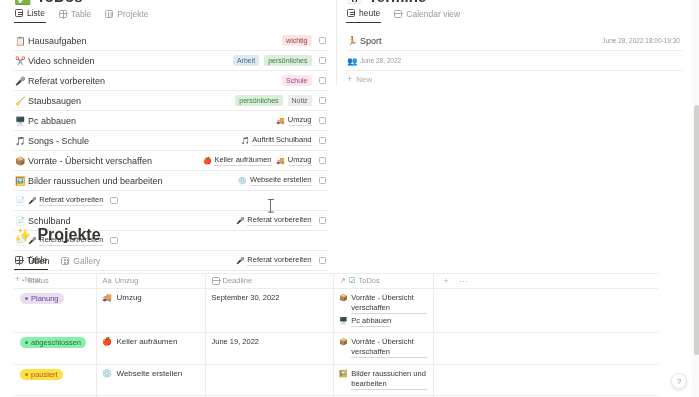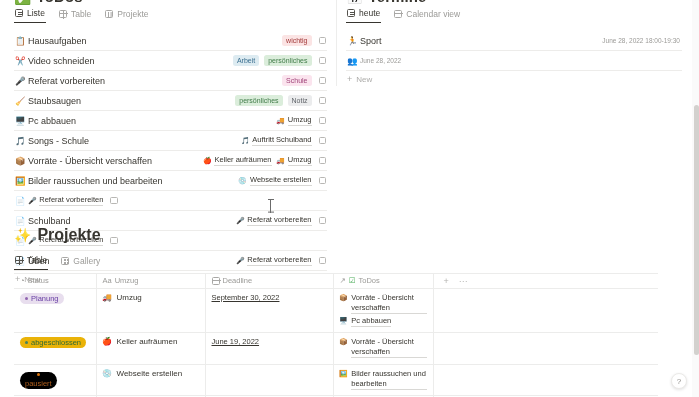--- a/index.html
+++ b/index.html
@@ -107,21 +107,21 @@
   table.ptable tr td:last-child { border-right:none; }
   .status-pill {
     display:inline-flex; align-items:center; gap:3px;
     font-size:7.5px; padding:1px 5px; border-radius:9px; white-space:nowrap;
   }
   .status-pill .dot { width:3px;height:3px;border-radius:50%; display:inline-block; }
   .cell-item { display:flex; align-items:flex-start; gap:3px; margin-bottom:1.5px; font-size:7.5px; line-height:10px;}
   .cell-item .ce { flex:0 0 auto; font-size:7px; line-height:10px;}
   .cell-item .ct { border-bottom:1px solid #d9d8d5; }
   .name-cell { display:flex; align-items:center; gap:4px; font-size:8px; }
-  .deadline-cell { font-size:7.5px; color:#37352f;text-decoration:underline; }
+  .deadline-cell { font-size:7.5px; color:#37352f; }
   .hdr-icons { display:flex; align-items:center; gap:10px; color:#b4b3b0; font-size:9px; padding-left:4px;}
   .hdr-icons span { cursor:pointer; }
 
   
   #text-cursor {
     position:absolute; left:268px; top:199px; width:6px; height:14px;
   }
   #text-cursor:before{content:"";position:absolute;left:2px;top:0;width:1.4px;height:14px;background:#6b6b6b;}
   #text-cursor:after{content:"";position:absolute;left:0;top:0;width:6px;height:1.4px;background:#6b6b6b;box-shadow:0 12.6px 0 #6b6b6b;}
 
@@ -407,41 +407,41 @@
                 <span class="ct">Vorräte - Übersicht verschaffen</span>
               </span>
               <span class="cell-item">
                 <span class="ce">🖥️</span>
                 <span class="ct">Pc abbauen</span>
               </span>
             </td>
             <td class="col-plus"></td>
           </tr>
           <tr>
-            <td class="col-status"><span class="status-pill" style="background: #eab308; color: rgb(45, 106, 52);">
+            <td class="col-status"><span class="status-pill" style="background: #86efac; color: rgb(45, 106, 52);">
                 <span class="dot" style="background: rgb(68, 131, 97);"></span>
                 <span>abgeschlossen</span>
               </span></td>
             <td class="col-name">
               <span class="name-cell">
                 <span>🍎</span>
                 <span>Keller aufräumen</span>
               </span>
             </td>
             <td class="col-deadline"><span class="deadline-cell">June 19, 2022</span></td>
             <td class="col-todos">
               <span class="cell-item">
                 <span class="ce">📦</span>
                 <span class="ct">Vorräte - Übersicht verschaffen</span>
               </span>
             </td>
             <td class="col-plus"></td>
           </tr>
           <tr>
-            <td class="col-status"><span class="status-pill" style="background: #000000; color: rgb(177, 95, 29); flex-direction: column;">
+            <td class="col-status"><span class="status-pill" style="background: #fde047; color: rgb(177, 95, 29);">
                 <span class="dot" style="background: rgb(217, 115, 13);"></span>
                 <span>pausiert</span>
               </span></td>
             <td class="col-name">
               <span class="name-cell">
                 <span>💿</span>
                 <span>Webseite erstellen</span>
               </span>
             </td>
             <td class="col-deadline"><span class="deadline-cell"></span></td>

